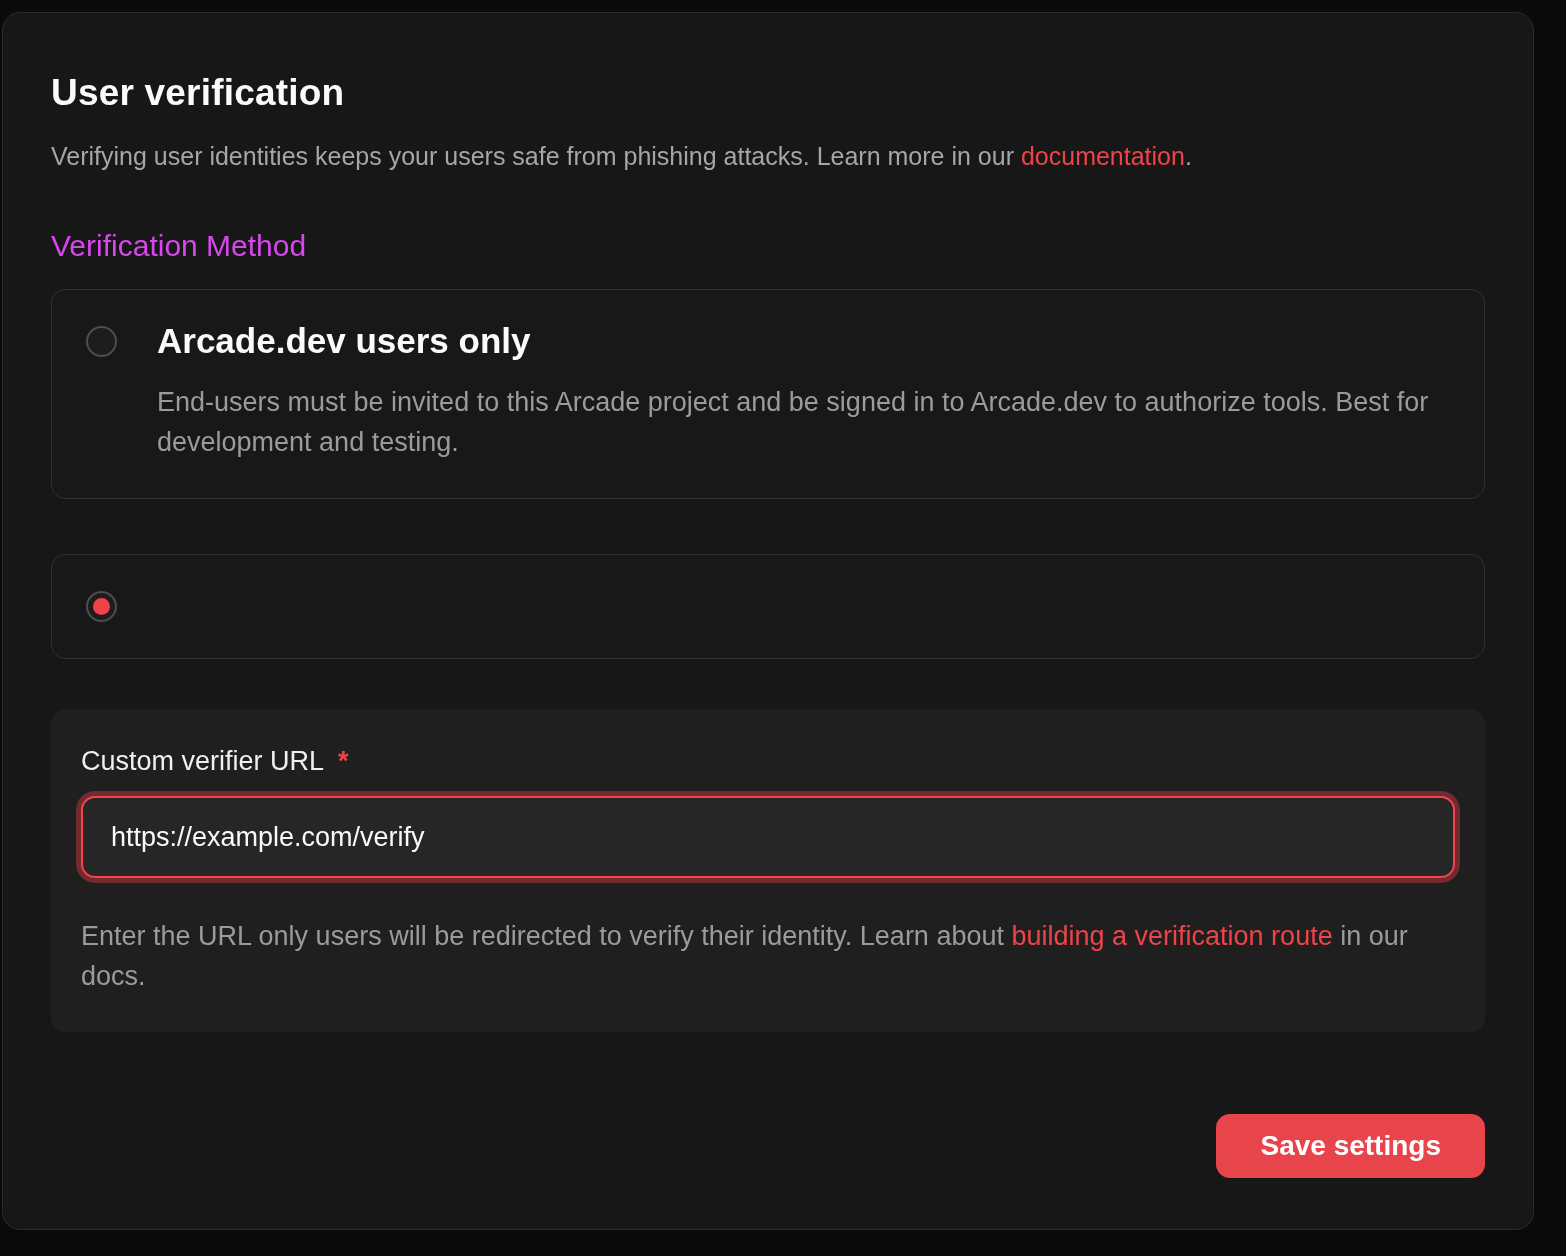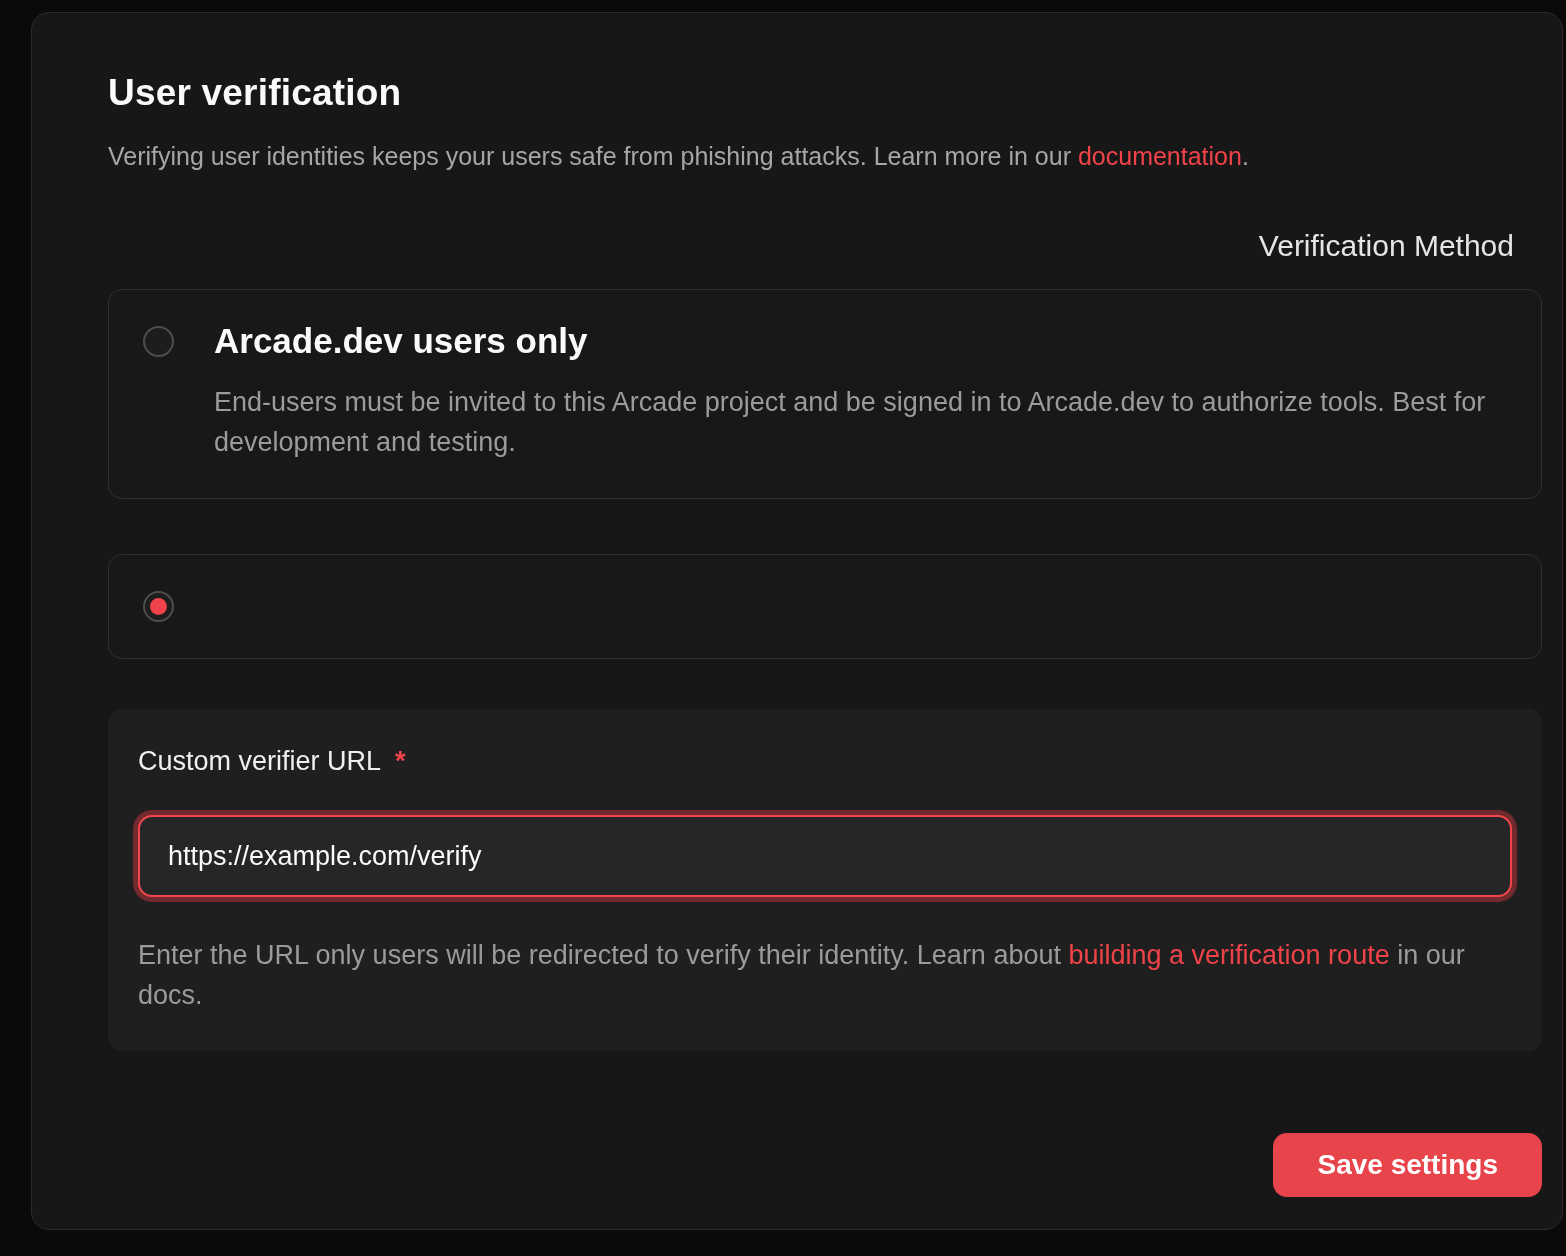--- a/index.html
+++ b/index.html
@@ -5,28 +5,28 @@
   * { margin: 0; padding: 0; box-sizing: border-box; }
   html, body {
     width: 1566px;
     height: 1256px;
     background: #0a0a0b;
     font-family: "Liberation Sans", "DejaVu Sans", sans-serif;
     overflow: hidden;
   }
   .card {
     position: absolute;
-    left: 31px;
+    left: 2px;
     top: 12px;
     width: 1532px;
     height: 1218px;
     background: #171717;
     border: 1px solid #2b2b2b;
     border-radius: 18px;
-    padding: 58px 48px 52px 76px;
+    padding: 58px 48px 52px 48px;
   }
   .page-title {
     color: #fafafa;
     font-size: 37px;
     font-weight: 700;
     letter-spacing: 0.2px;
     line-height: 44px;
   }
   .page-subtitle {
     margin-top: 22px;
@@ -35,25 +35,24 @@
     line-height: 38px;
     font-weight: 400;
   }
   .link {
     color: #ef4349;
     text-decoration: none;
     cursor: pointer;
   }
   .section-heading {
     margin-top: 52px;
-    color: #e5e5e5;
+    color: #d946ef;
     font-size: 30px;
     font-weight: 500;
     line-height: 38px;
-    text-align: right;
   }
   .option-card {
     margin-top: 24px;
     width: 1434px;
     border: 1px solid #313131;
     border-radius: 14px;
     background: #181818;
     padding: 32px 34px 36px 34px;
     display: flex;
     align-items: flex-start;
@@ -107,21 +106,21 @@
     font-weight: 500;
     line-height: 36px;
   }
   .required-marker {
     color: #ef4349;
     margin-left: 14px;
     font-weight: 600;
   }
   .url-input {
     display: block;
-    margin-top: 36px;
+    margin-top: 17px;
     width: 1374px;
     height: 82px;
     background: #262626;
     border: 2px solid #f0454d;
     box-shadow: 0 0 0 5px rgba(214, 56, 64, 0.45);
     border-radius: 14px;
     color: #fafafa;
     font-family: "Liberation Sans", "DejaVu Sans", sans-serif;
     font-size: 27px;
     padding: 0 28px;

